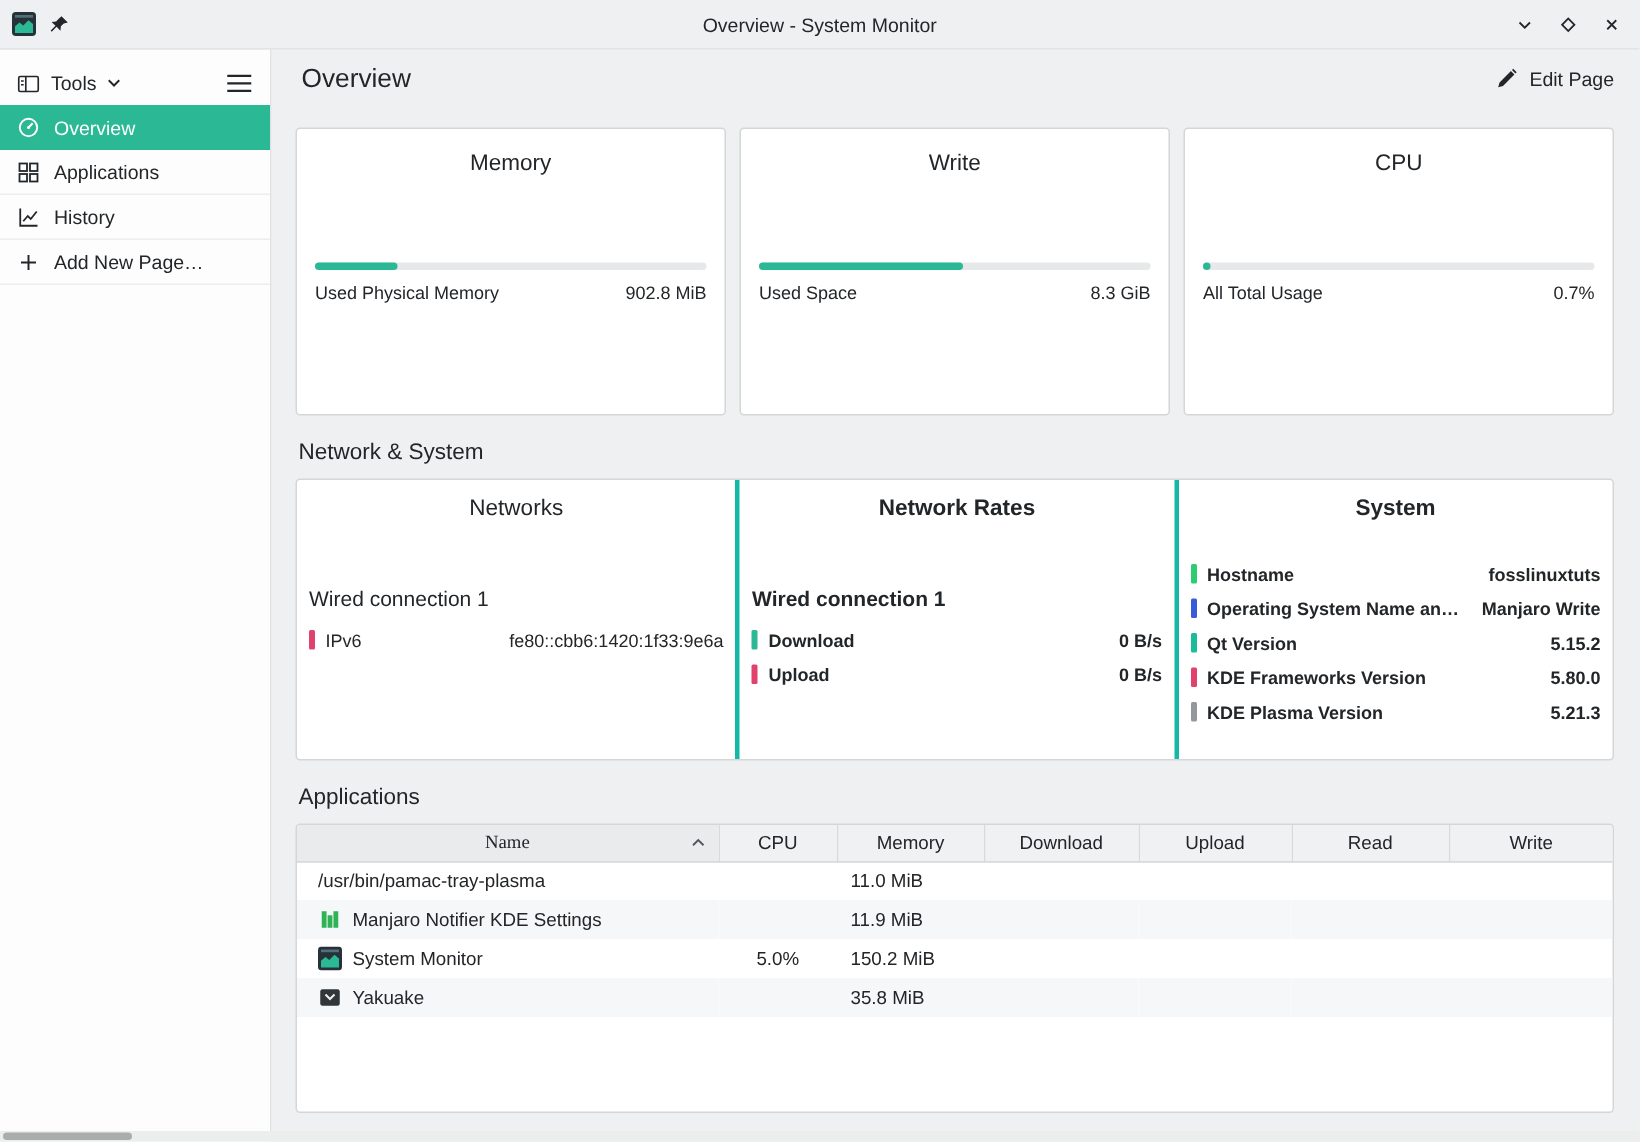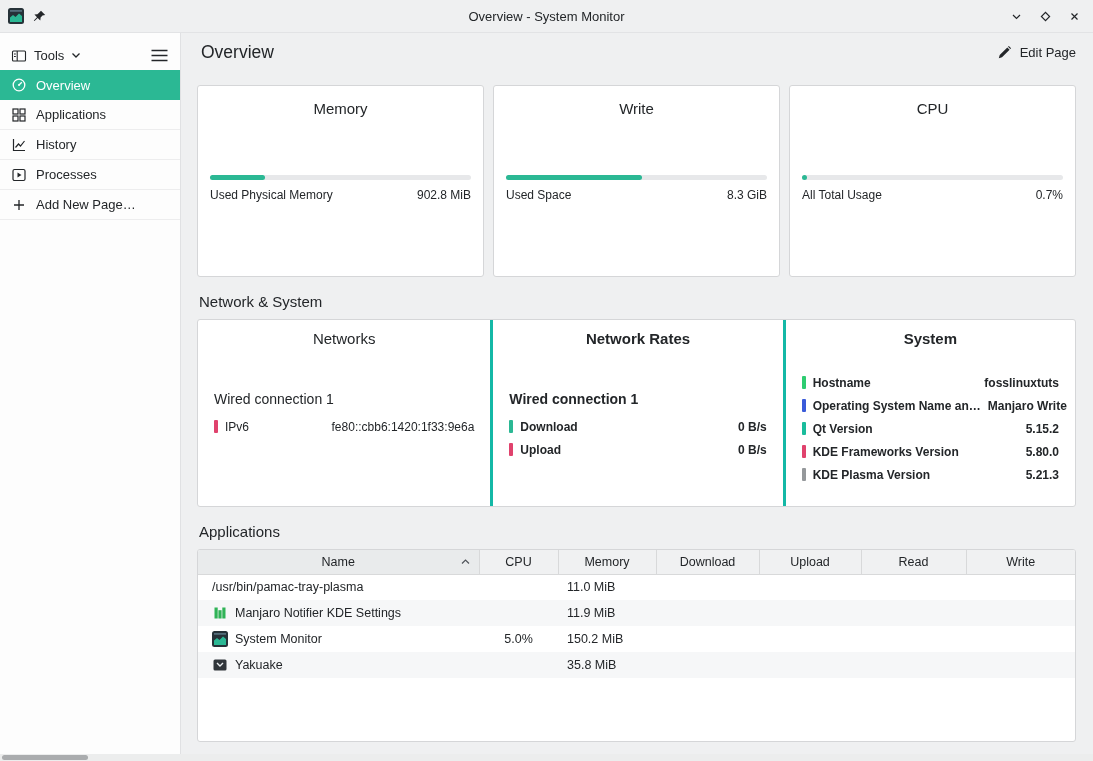--- a/index.html
+++ b/index.html
@@ -53,39 +53,39 @@
   .stat-title { text-align:center; font-size:15px; margin-top:4px; }
   .stat-bar { margin-top:58px; height:5px; background:#e7e8ea; border-radius:2.5px; }
   .stat-bar-fill { height:100%; border-radius:2.5px; }
   .stat-row { display:flex; justify-content:space-between; margin-top:8px; font-size:12px;text-align:center; }
 
   
   .section-title { font-size:15px; font-weight:400; margin:16px 0 9px 2px; }
 
   
   .net-card { height:188px; display:grid; grid-template-columns:1fr 1fr 1fr; }
-  .net-col { padding:10px 16px; min-width:0; }
+  .net-col { padding:10px 8px; min-width:0; }
   .net-col + .net-col { border-left:3px solid #14b8a6;font-weight:bold; }
   .net-col-title { text-align:center; font-size:15px; }
   .net-subtitle { font-size:14px; margin-top:44px; margin-bottom:8px; }
   .sensor-row { display:flex; align-items:center; height:23px; font-size:12px; gap:7px; white-space:nowrap; }
   .legend { width:4px; height:13px; border-radius:1px; flex:none; }
   .sensor-value { margin-left:auto; }
   .system-rows { margin-top:24px; }
 
   
   .table-card { height:193px; overflow:hidden; }
   table { width:100%; border-collapse:collapse; font-size:12.5px; table-layout:fixed; }
   thead th {
     height:24px; font-weight:400; background:#f0f1f2;
     border-bottom:1px solid #d8d9da; border-right:1px solid #d8d9da;
     position:relative; text-align:center; padding:0;
   }
   thead th:last-child { border-right:none; }
-  thead th.sorted { background:#e9ebec; }
+  thead th.sorted { background:#e9ebec;font-family:Liberation Serif, serif; }
   .sort-icon { position:absolute; right:8px; top:8px; display:flex; }
   tbody td { height:26px; padding:0; overflow:hidden; white-space:nowrap; }
   tbody tr:nth-child(even) { background:#f6f7f8; }
   .name-cell { display:flex; align-items:center; gap:7px; padding-left:14px; }
   .row-icon { display:flex; align-items:center; flex:none; }
   .cpu-cell { text-align:center; }
   .mem-cell { padding-left:9px; }
 
   
   .hscroll { position:absolute; left:0; bottom:0; width:100%; height:7px; background:#eceded; }
@@ -188,29 +188,20 @@
         <span>Applications</span>
       </div>
       <div class="nav-item">
         <span class="nav-icon">
           <svg width="16" height="16" viewBox="0 0 16 16">
               <path d="M2.5 2v11.5H14" fill="none" stroke="currentColor" stroke-width="1.2"></path>
               <path d="M4.5 10.5L7.5 7l2 2 4-5" fill="none" stroke="currentColor" stroke-width="1.2"></path>
             </svg>
         </span>
         <span>History</span>
-      </div>
-      <div class="nav-item">
-        <span class="nav-icon">
-          <svg width="16" height="16" viewBox="0 0 16 16">
-              <rect x="2" y="2.5" width="12" height="11" rx="1.5" fill="none" stroke="currentColor" stroke-width="1.2"></rect>
-              <path d="M6.5 5.5L10.5 8l-4 2.5z" fill="currentColor"></path>
-            </svg>
-        </span>
-        <span>Processes</span>
       </div>
       <div class="nav-item">
         <span class="nav-icon">
           <svg width="16" height="16" viewBox="0 0 16 16">
               <path d="M8 3v10M3 8h10" stroke="currentColor" stroke-width="1.3"></path>
             </svg>
         </span>
         <span>Add New Page…</span>
       </div>
     </nav>

